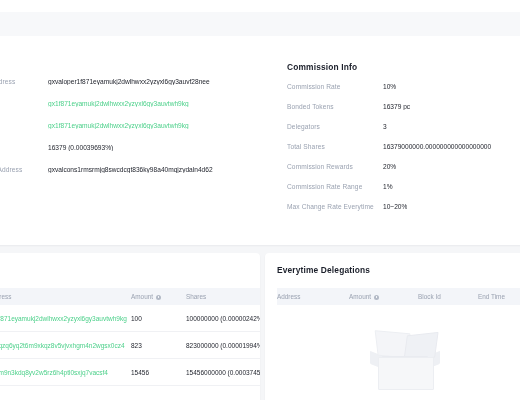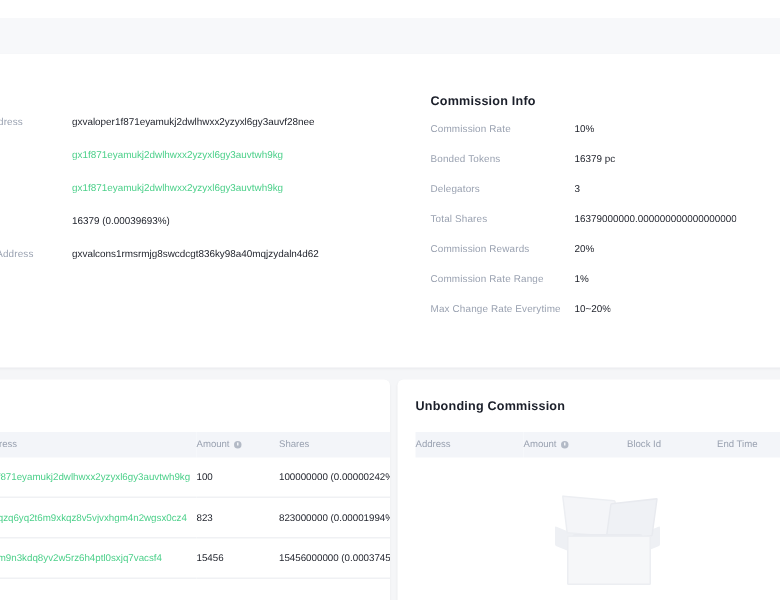--- a/index.html
+++ b/index.html
@@ -406,21 +406,21 @@
       <tr>
         <td class="addr">gx1m9n3kdq8yv2w5rz6h4ptl0sxjq7vacsf4</td>
         <td>15456</td>
         <td>15456000000 (0.00037456%)</td>
       </tr>
     </tbody>
   </table>
 
   <div class="card card-bottom-right"></div>
 
-  <div class="panel-title-bottom" style="left:277px; top:265px;">Unbonding Commission</div>
+  <div class="panel-title-bottom" style="left:277px; top:265px;">Everytime Delegations</div>
 
   <table class="tbl tbl-unbonding">
     <colgroup>
       <col class="c-addr">
         <col class="c-amt">
         <col class="c-block">
         <col class="c-end">
     </colgroup>
     <thead>
       <tr>

